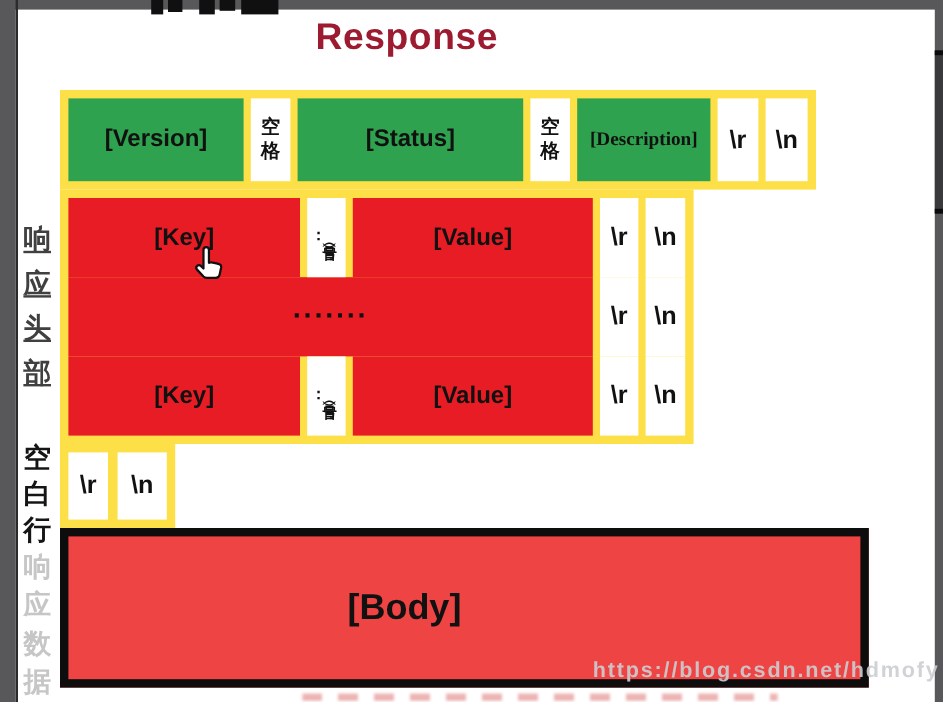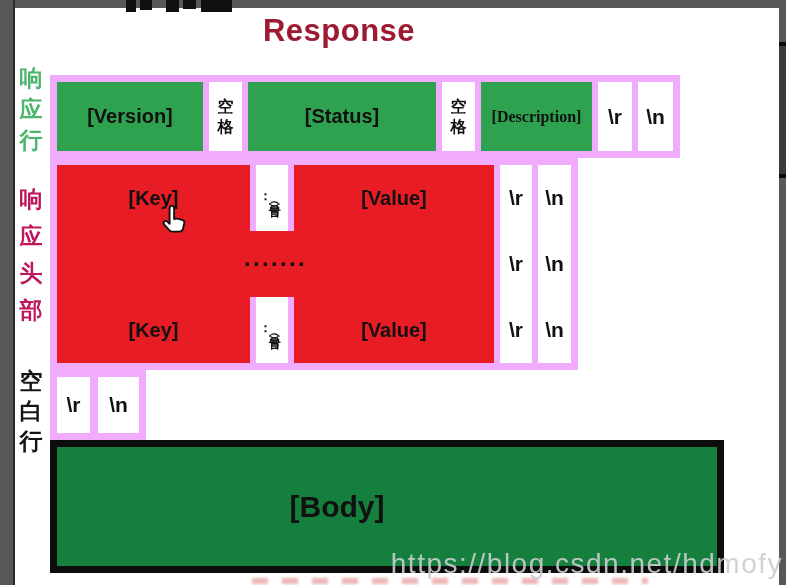--- a/index.html
+++ b/index.html
@@ -20,25 +20,25 @@
   .frag3{left:166px;top:0;width:13px;height:12px;}
   .frag4{left:183px;top:0;width:13px;height:9px;}
   .frag5{left:201px;top:0;width:31px;height:12px;}
   
   .title{position:absolute;left:339px;top:13px;transform:translateX(-50%);
          font-size:31px;font-weight:bold;color:#9c1b31;letter-spacing:0.5px;white-space:nowrap;}
   
   .side-label{position:absolute;left:17px;width:28px;font-weight:bold;font-size:23px;
               text-align:center;word-break:break-all;font-family:sans-serif;}
   .lbl-line{top:63px;line-height:31px;color:#4db56d;}
-  .lbl-header{top:181px;line-height:37px;color:#be185d;}
+  .lbl-header{top:181px;line-height:37px;color:#404040;text-decoration:underline;}
   .lbl-blank{top:366px;line-height:30px;color:#151515;text-align:center;}
   .lbl-data{top:456px;line-height:32px;color:#c6c6c6;}
   
-  .blackbox{position:absolute;background:#f0abfc;display:flex;box-sizing:border-box;padding:7px;column-gap:6px;}
+  .blackbox{position:absolute;background:#fde047;display:flex;box-sizing:border-box;padding:7px;column-gap:6px;}
   .cell{display:flex;align-items:center;justify-content:center;box-sizing:border-box;
         font-weight:bold;color:#111;font-family:sans-serif;}
   .green{background:#2ea24e;}
   .red{background:#e81c24;}
   .white{background:#ffffff;}
   .row-resline{left:50px;top:75px;width:630px;height:83px;}
   .c-version{width:146px;font-size:20px;}
   .c-space{width:33px;font-size:16px;line-height:1.25;text-align:center;}
   .c-space span{display:block;}
   .c-status{width:188px;font-size:20px;}
@@ -59,25 +59,25 @@
   .c-lf2{width:33px;font-size:21px;}
   .c-ellipsis{flex:1;font-size:22px;display:flex;align-items:center;justify-content:center;
               column-gap:24px;font-family:sans-serif;}
   .c-ellipsis .dots{font-size:24px;letter-spacing:1px;}
   
   .blank-box{left:50px;top:370px;width:96px;height:70px;column-gap:8px;}
   .c-cr3{width:33px;font-size:21px;}
   .c-lf3{flex:1;font-size:21px;}
   
   .body-box{position:absolute;left:50px;top:440px;width:674px;height:133px;box-sizing:border-box;
-            background:#15803d;border:7px solid #0d0d0d;display:flex;align-items:center;justify-content:center;}
+            background:#ef4444;border:7px solid #0d0d0d;display:flex;align-items:center;justify-content:center;}
   .body-label{font-size:30px;font-weight:bold;color:#111;transform:translateX(-50px);}
   
-  .watermark{position:absolute;right:3px;top:548px;font-size:28px;color:#ccced1;
-             letter-spacing:1.5px;opacity:.9;z-index:20;white-space:nowrap;}
+  .watermark{position:absolute;right:3px;top:548px;font-size:18px;color:#ccced1;
+             letter-spacing:1.5px;opacity:.9;z-index:20;white-space:nowrap;font-weight:bold;}
   
   .bottom-smudge{position:absolute;left:252px;top:578px;width:396px;height:6px;opacity:.4;
       background:repeating-linear-gradient(90deg,rgba(206,44,44,.9) 0 16px,rgba(255,255,255,0) 16px 30px);
       filter:blur(1.5px);}
   .cursor{position:absolute;left:160px;top:204px;z-index:30;}
 </style>
 </head>
 <body>
 
 <div class="stage">
@@ -89,23 +89,23 @@
   <div class="scroll-thumb"></div>
 
   <div class="frag frag1"></div>
   <div class="frag frag2"></div>
   <div class="frag frag3"></div>
   <div class="frag frag4"></div>
   <div class="frag frag5"></div>
 
   <div class="title">Response</div>
 
-  <div class="side-label lbl-line">响应行</div>
   <div class="side-label lbl-header">响应头部</div>
   <div class="side-label lbl-blank">空白行</div>
+  <div class="side-label lbl-data">响应数据</div>
 
   <div class="blackbox row-resline">
     <div class="cell green c-version">[Version]</div>
     <div class="cell white c-space">
       <div>
         <span>空</span>
         <span>格</span>
       </div>
     </div>
     <div class="cell green c-status">[Status]</div>

